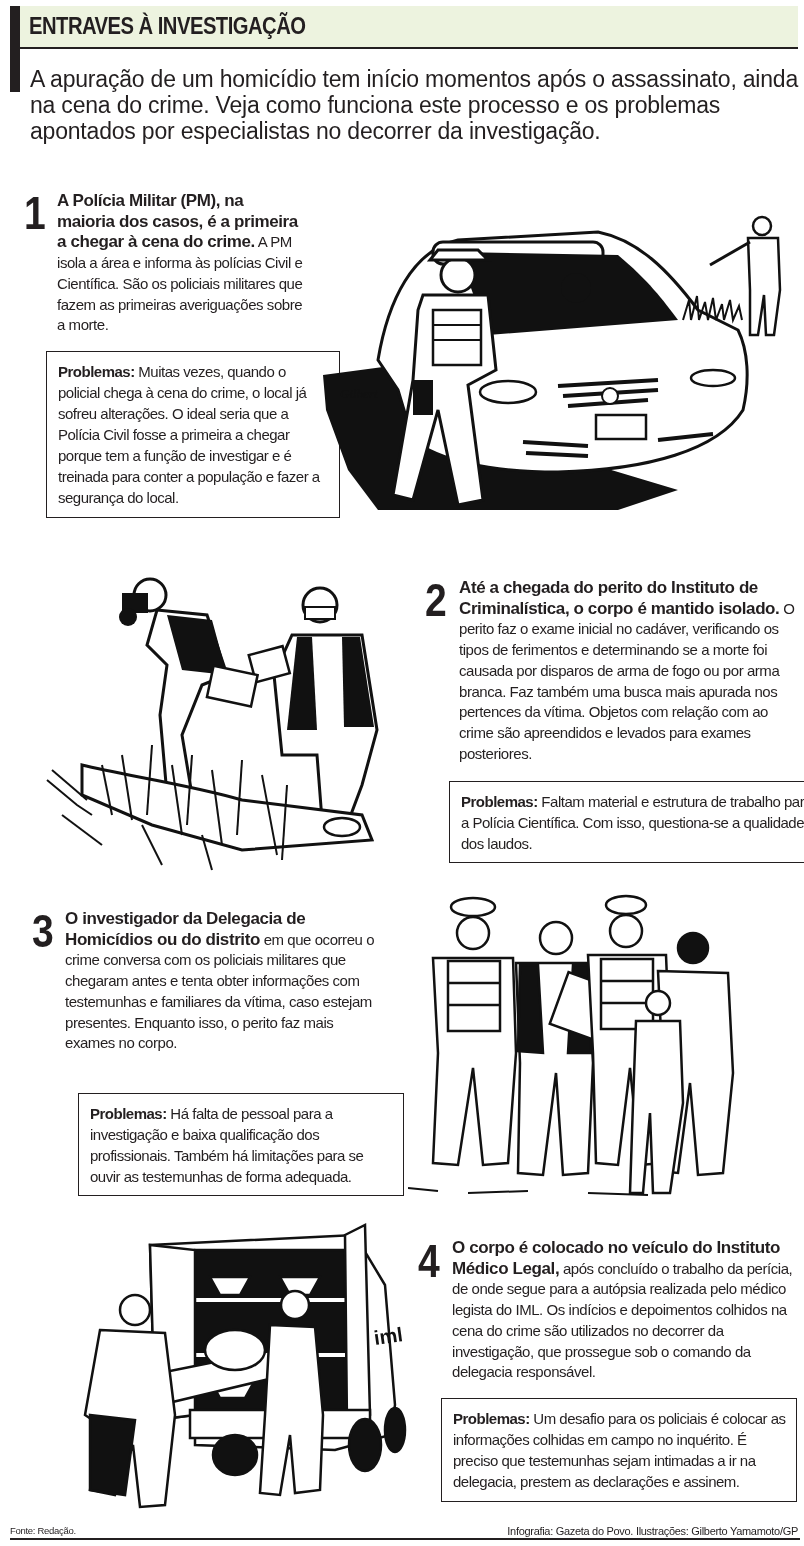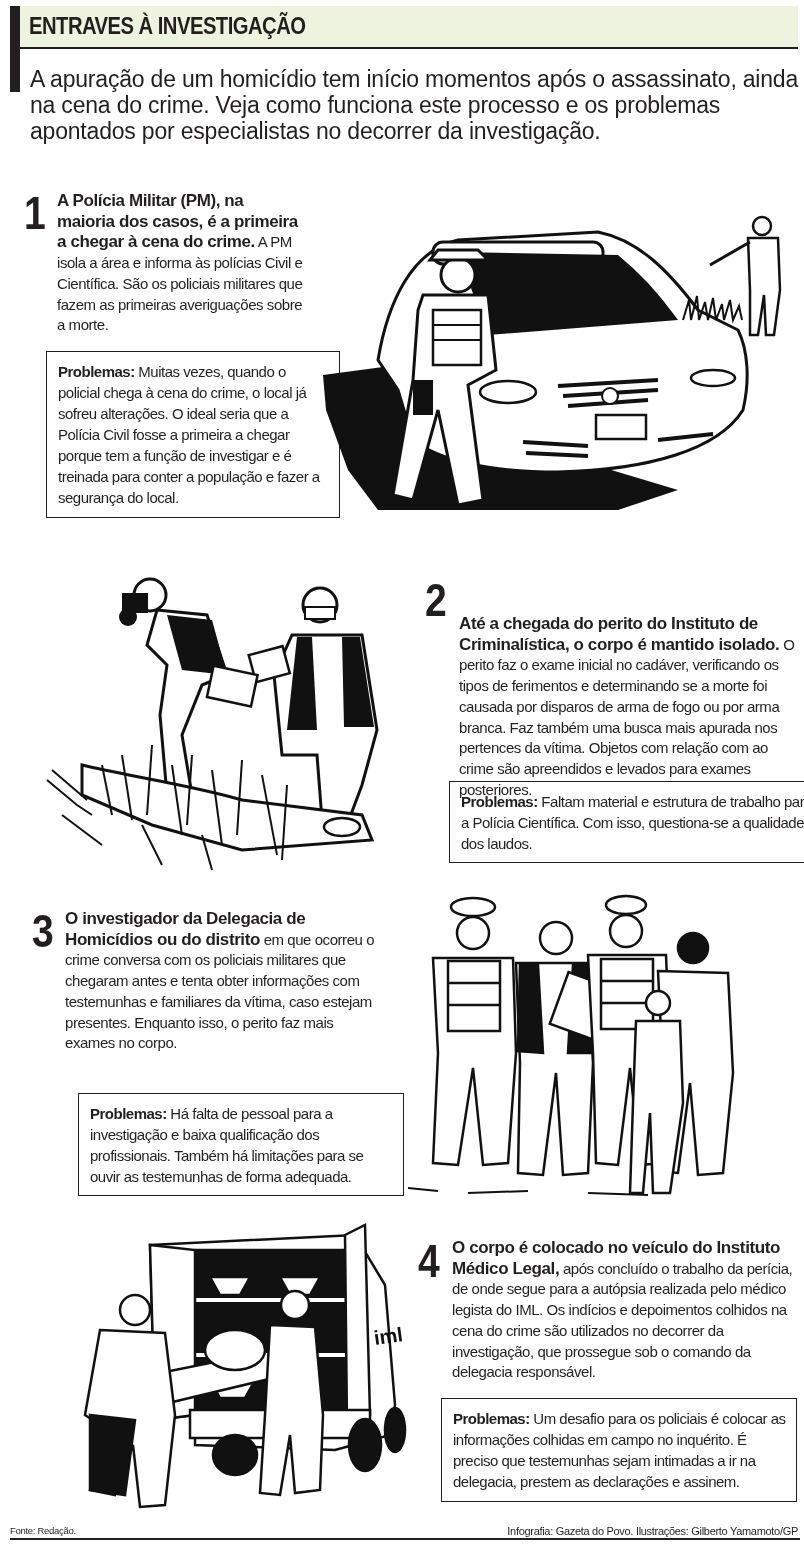--- a/index.html
+++ b/index.html
@@ -120,21 +120,21 @@
         <path d="M200 205 L195 280"></path>
       <path d="M220 220 L235 300"></path>
         <path d="M245 230 L240 305"></path>
         <path d="M20 260 L60 290"></path>
       <path d="M100 270 L120 310"></path>
         <path d="M160 280 L170 315"></path>
     </g>
   </svg>
 </div>
 <div class="abs num" style="left:425px; top:577px;">2</div>
-<div class="abs step" style="left:459px; top:578px; width:345px;margin-top:36px;">
+<div class="abs step" style="left:459px; top:578px; width:345px;">
   <span class="lead">Até a chegada do perito do Instituto de Criminalística, o corpo é mantido isolado.</span><span> O perito faz o exame inicial no cadáver, verificando os tipos de ferimentos e determinando se a morte foi causada por disparos de arma de fogo ou por arma branca. Faz também uma busca mais apurada nos pertences da vítima. Objetos com relação com ao crime são apreendidos e levados para exames posteriores.</span>
 </div>
 <div class="abs box" style="left:449px; top:781px; width:381px; height:82px;">
   <span class="prob">Problemas:</span><span> Faltam material e estrutura de trabalho para a Polícia Científica. Com isso, questiona-se a qualidade dos laudos.</span>
 </div>
 
 <div class="abs num" style="left:32px; top:908px;">3</div>
 <div class="abs step" style="left:65px; top:909px; width:320px;">
   <span class="lead">O investigador da Delegacia de Homicídios ou do distrito</span><span> em que ocorreu o crime conversa com os policiais militares que chegaram antes e tenta obter informações com testemunhas e familiares da vítima, caso estejam presentes. Enquanto isso, o perito faz mais exames no corpo.</span>
 </div>

